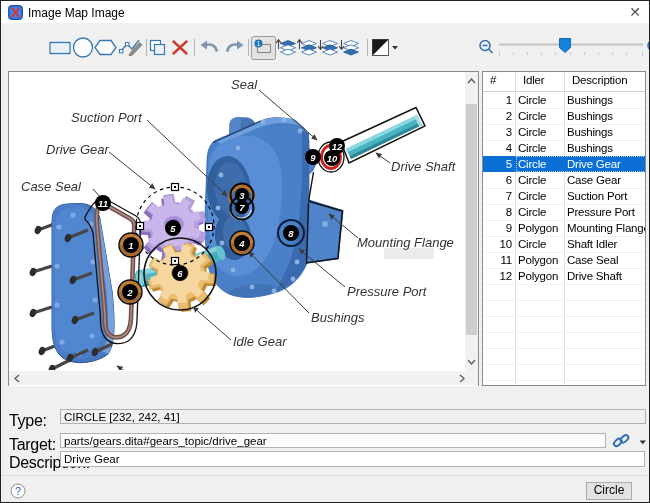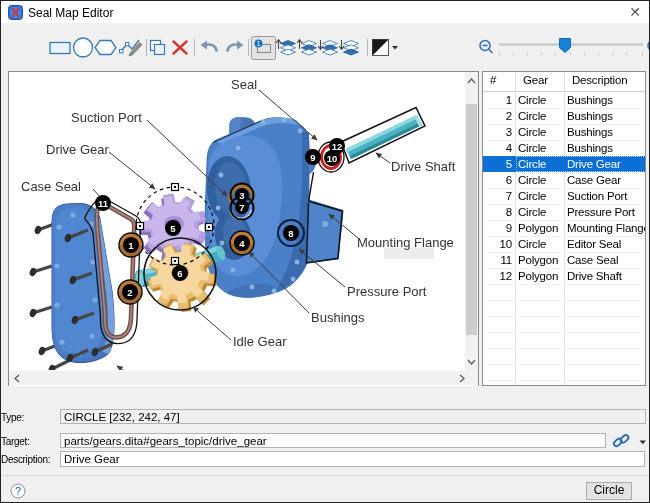--- a/index.html
+++ b/index.html
@@ -3,51 +3,51 @@
 <meta charset="utf-8">
 <style>
 html,body{margin:0;padding:0;}
 body{width:650px;height:503px;position:relative;font-family:"Liberation Sans",sans-serif;background:#f0f0f0;overflow:hidden;}
 .abs{position:absolute;}
 #frame{position:absolute;left:0;top:0;width:648px;height:501px;border:1px solid #222;z-index:50;pointer-events:none;}
 #titlebar{position:absolute;left:1px;top:1px;width:648px;height:22px;background:#fff;}
 #title-text{position:absolute;left:27px;top:5px;font-size:12px;color:#000;}
 #closex{position:absolute;left:625px;top:3px;width:18px;height:16px;color:#555;font-size:14px;text-align:center;line-height:16px;}
 #toolbar{position:absolute;left:1px;top:23px;width:648px;height:40px;background:#f0f0f0;padding-left:36px;}
-#canvaswrap{position:absolute;left:8px;top:71px;width:471px;height:405px;border:1px solid #8a8a8a;background:#fff;box-sizing:border-box;}
+#canvaswrap{position:absolute;left:8px;top:71px;width:471px;height:405px;border:1px solid #8a8a8a;background:#fff;box-sizing:border-box;font-style:italic;}
 #vscroll{position:absolute;left:456px;top:0px;width:13px;height:299px;background:#f1f1f1;}
 #vthumb{position:absolute;left:1px;top:32px;width:11px;height:231px;background:#cdcdcd;}
 #hscroll{position:absolute;left:0px;top:299px;width:456px;height:14px;background:#f1f1f1;}
 #corner{position:absolute;left:456px;top:299px;width:13px;height:14px;background:#f1f1f1;}
 #tablewrap{position:absolute;left:482px;top:71px;width:164px;height:315px;border:1px solid #8a8a8a;background:#fff;box-sizing:border-box;font-size:11.5px;letter-spacing:-0.2px;color:#000;overflow:hidden;}
 .colline{position:absolute;top:0;width:1px;height:313px;background:#e0e0e0;}
 .row{position:absolute;width:162px;height:16px;line-height:16px;white-space:nowrap;}
 .c1{position:absolute;left:0;width:29px;text-align:right;}
 .c2{position:absolute;left:35px;}
 .c3{position:absolute;left:84px;}
 .gridh{position:absolute;left:0;width:162px;height:1px;background:#f2f2f2;}
 #formarea{position:absolute;left:1px;top:386px;width:648px;height:89px;background:#f0f0f0;font-size:12px;color:#000;}
-.flabel{position:absolute;left:0;font-size:10px;letter-spacing:-0.3px;}
+.flabel{position:absolute;left:8px;font-size:16px;letter-spacing:-0.3px;}
 .ffield{position:absolute;border:1px solid #b2b2b2;font-size:11.5px;line-height:14px;padding:0 0 0 3px;box-sizing:border-box;white-space:nowrap;overflow:hidden;}
 #btnrow{position:absolute;left:1px;top:475px;width:648px;height:27px;background:#f0f0f0;border-top:1px solid #dcdcdc;}
 .btn{position:absolute;top:6px;height:16px;font-size:12px;text-align:center;line-height:15px;}
 #okbtn{left:521px;width:58px;background:#e4eefa;border:1px solid #1473c5;color:#000;margin-top:36px;}
 #cancelbtn{left:585px;width:44px;background:#e3e3e3;border:1px solid #ababab;color:#000;}
 svg text{font-family:"Liberation Sans",sans-serif;}
 </style>
 </head>
 <body>
 <div id="frame"></div>
 <div id="titlebar">
   <svg class="abs" style="left:7px;top:4px" width="15" height="15" viewBox="0 0 15 15">
     <rect x="0.5" y="0.5" width="14" height="14" rx="3" fill="#2a6cd5" stroke="#1c55b0"></rect>
     <rect x="2" y="2" width="11" height="11" rx="2" fill="#3f83e8"></rect>
     <path d="M4 3.2 C 6 5.5 9 9.5 11 11.8 M11 3.2 C 9 5.5 6 9.5 4 11.8" stroke="#e03020" stroke-width="1.8" fill="none" stroke-linecap="round"></path>
   </svg>
-  <div id="title-text">Seal Map Editor</div>
+  <div id="title-text">Image Map Image</div>
   <div id="closex">✕</div>
 </div>
 <div id="toolbar">
   <svg width="648" height="40" viewBox="0 0 648 40">
     <rect x="13" y="19.5" width="20" height="11" fill="#eaf1f8" stroke="#3878b4" stroke-width="1.3"></rect>
     <circle cx="46" cy="24.5" r="9.5" fill="#fdfdfd" stroke="#3878b4" stroke-width="1.3"></circle>
     <path d="M63 17.5 L74 17.5 L79 24.5 L74 31.5 L63 31.5 L58 24.5 Z" fill="#fdfdfd" stroke="#3878b4" stroke-width="1.3"></path>
     <path d="M84 28 L90 21 L95 26 L102 17" fill="none" stroke="#3878b4" stroke-width="1.3"></path>
     <rect x="82.5" y="26.5" width="3.4" height="3.4" fill="#fff" stroke="#3878b4"></rect>
     <rect x="88.5" y="19.5" width="3.4" height="3.4" fill="#fff" stroke="#3878b4"></rect>
@@ -309,21 +309,21 @@
         <path d="M5 1 L1 4.5 L5 8" stroke="#5a5a5a" fill="none" stroke-width="1.3"></path>
       </svg>
     <svg class="abs" style="left:450px;top:3px" width="6" height="9">
         <path d="M1 1 L5 4.5 L1 8" stroke="#5a5a5a" fill="none" stroke-width="1.3"></path>
       </svg>
   </div>
   <div id="corner"></div>
 </div>
 <div id="tablewrap">
 <div class="abs" style="left:7px;top:2px;">#</div>
-<div class="abs" style="left:40px;top:2px;">Gear</div>
+<div class="abs" style="left:40px;top:2px;">Idler</div>
 <div class="abs" style="left:89px;top:2px;">Description</div>
 <div class="abs" style="left:0;top:19px;width:162px;height:1px;background:#d0d0d0;"></div>
 <div class="colline" style="left:32px;"></div>
 <div class="colline" style="left:81px;"></div>
 <div class="row" style="top:20px;">
       <div class="c1">1</div>
       <div class="c2">Circle</div>
       <div class="c3">Bushings</div>
     </div>
 <div class="gridh" style="top:36px;"></div>
@@ -369,21 +369,21 @@
 <div class="gridh" style="top:148px;"></div>
 <div class="row" style="top:148px;">
       <div class="c1">9</div>
       <div class="c2">Polygon</div>
       <div class="c3">Mounting Flange</div>
     </div>
 <div class="gridh" style="top:164px;"></div>
 <div class="row" style="top:164px;">
       <div class="c1">10</div>
       <div class="c2">Circle</div>
-      <div class="c3">Editor Seal</div>
+      <div class="c3">Shaft Idler</div>
     </div>
 <div class="gridh" style="top:180px;"></div>
 <div class="row" style="top:180px;">
       <div class="c1">11</div>
       <div class="c2">Polygon</div>
       <div class="c3">Case Seal</div>
     </div>
 <div class="gridh" style="top:196px;"></div>
 <div class="row" style="top:196px;">
       <div class="c1">12</div>
@@ -396,21 +396,21 @@
 <div class="gridh" style="top:260px;"></div>
 <div class="gridh" style="top:276px;"></div>
 <div class="gridh" style="top:292px;"></div>
 <div class="gridh" style="top:308px;"></div>
 <div class="abs" style="left:33px;top:84px;width:128px;height:14px;border:1px dotted #a7cdf0;"></div>
 </div>
 <div id="formarea">
   <div class="flabel" style="top:26px">Type:</div>
   <div class="flabel" style="top:50px">Target:</div>
   <div class="flabel" style="top:68px">Description:</div>
-  <div class="ffield" style="left:59px;top:23px;width:586px;height:15px;background:#eef0f1;">CIRCLE [232, 242, 47]</div>
+  <div class="ffield" style="left:59px;top:23px;width:586px;height:15px;background:#eef0f1;">CIRCLE [232, 242, 41]</div>
   <div class="ffield" style="left:59px;top:47px;width:546px;height:15px;background:#fcfcfc;">parts/gears.dita#gears_topic/drive_gear</div>
   <div class="ffield" style="left:59px;top:65px;width:585px;height:16px;background:#ffffff;">Drive Gear</div>
   <svg class="abs" style="left:610px;top:46px" width="36" height="18" viewBox="0 0 36 18">
     <g stroke="#2a6fb8" stroke-width="1.9" fill="none">
       <rect x="2.5" y="7.8" width="8.6" height="5.2" rx="2.6" transform="rotate(-42 6.8 10.4)"></rect>
       <rect x="9.2" y="4.2" width="8.6" height="5.2" rx="2.6" transform="rotate(-42 13.5 6.8)"></rect>
     </g>
     <path d="M28.5 8.5 l6.5 0 -3.25 3.8 Z" fill="#333"></path>
   </svg>
 </div>

